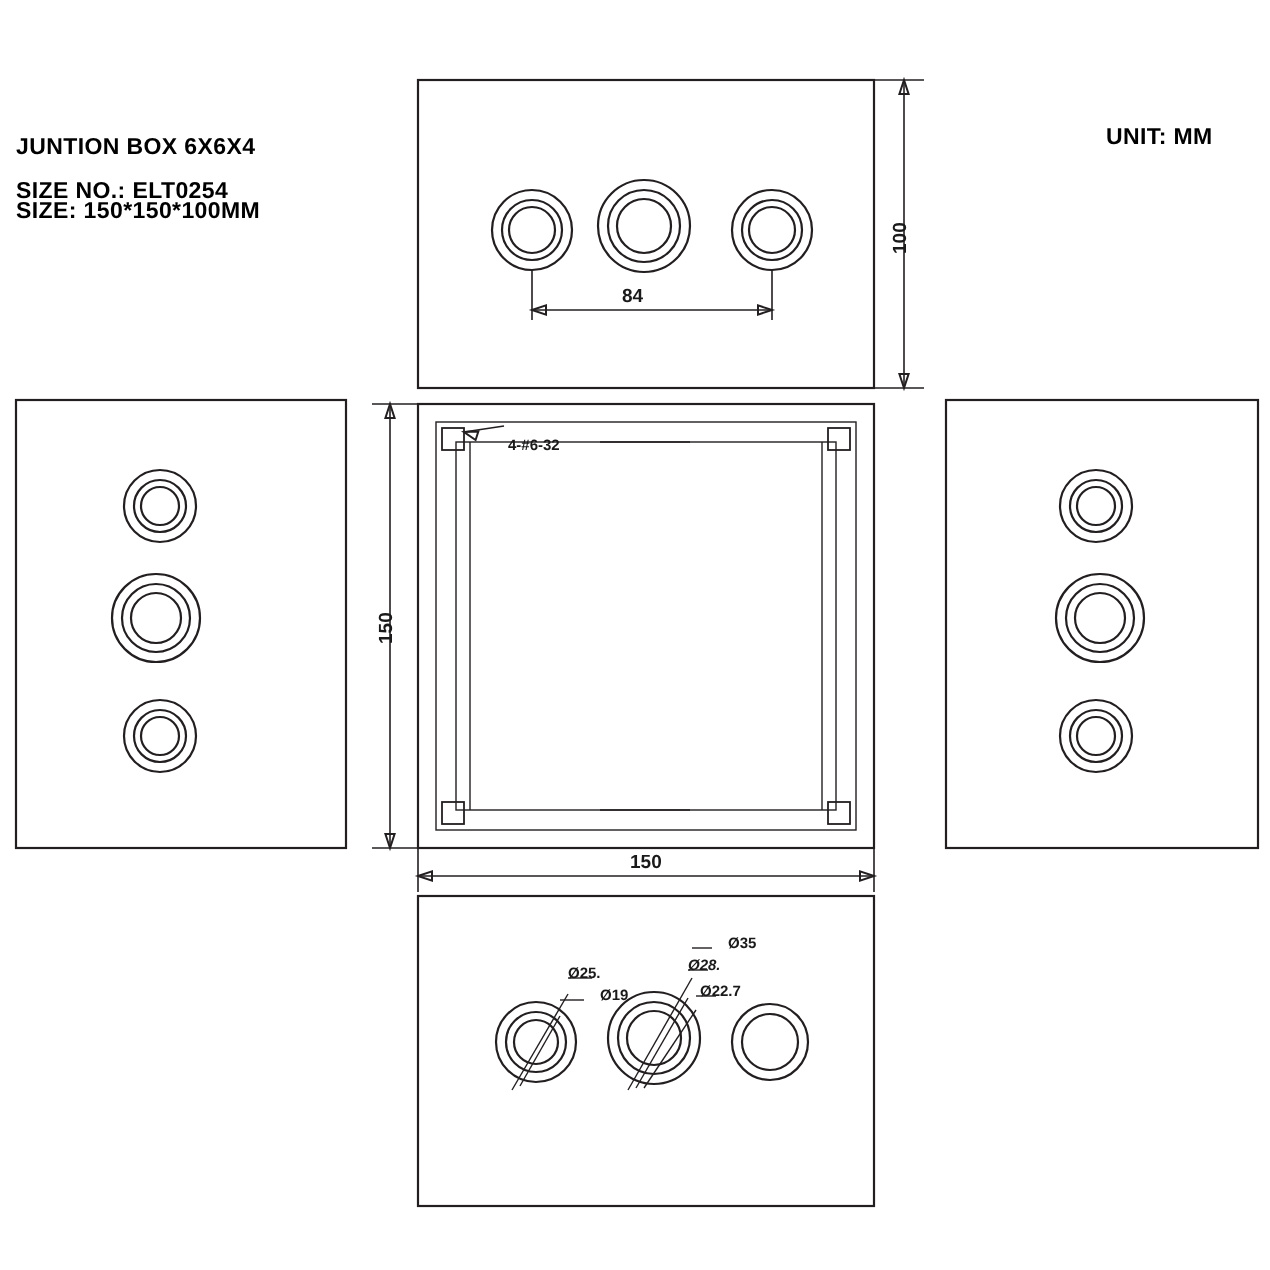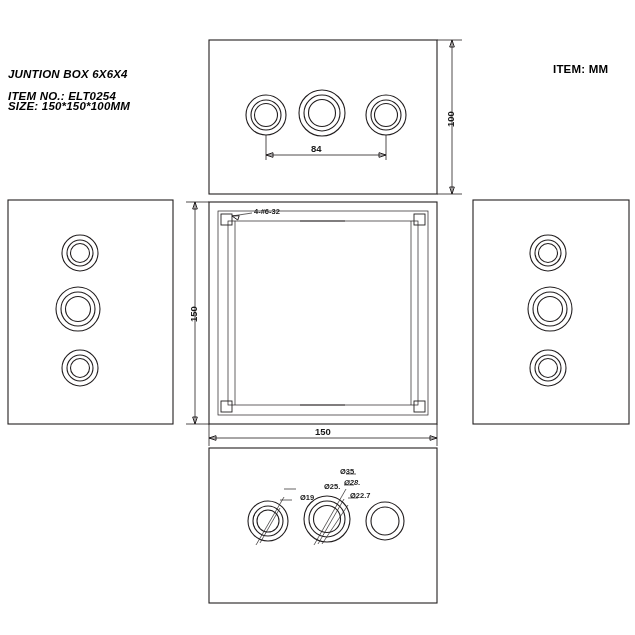--- a/index.html
+++ b/index.html
@@ -20,21 +20,20 @@
   .txt {
     position: absolute;
     font-family: "Liberation Sans", sans-serif;
     color: #000000;
     white-space: nowrap;
   }
   .title-block .line {
     font-size: 11.5px;
     font-weight: bold;
     letter-spacing: 0.2px;
-    font-style: italic;
   }
   .unit-note {
     font-size: 11.5px;
     font-weight: bold;
     letter-spacing: 0.2px;
   }
   .dim-label {
     font-size: 9.5px;
     font-weight: bold;
     color: #1a1a1a;
@@ -202,32 +201,32 @@
       <line class="leader" x1="284" y1="489" x2="296" y2="489"></line>
       <line class="leader" x1="280" y1="500" x2="292" y2="500"></line>
       <line class="leader" x1="346" y1="474" x2="356" y2="474"></line>
       <line class="leader" x1="344" y1="485" x2="354" y2="485"></line>
       <line class="leader" x1="348" y1="498" x2="358" y2="498"></line>
     </g>
   </svg>
 
   <div class="title-block">
     <div class="txt line" style="left:8px; top:68px;">JUNTION BOX 6X6X4</div>
-    <div class="txt line" style="left:8px; top:90px;">ITEM NO.: ELT0254</div>
+    <div class="txt line" style="left:8px; top:90px;">SIZE NO.: ELT0254</div>
     <div class="txt line" style="left:8px; top:100px;">SIZE: 150*150*100MM</div>
   </div>
 
-  <div class="txt unit-note" style="left:553px; top:63px;">ITEM: MM</div>
+  <div class="txt unit-note" style="left:553px; top:63px;">UNIT: MM</div>
 
   <div class="txt dim-label" style="left:311px; top:143px;text-align:center;">84</div>
   <div class="txt dim-label vert" style="left:445px; top:127px;">100</div>
 
   <div class="txt dim-label vert" style="left:188px; top:322px;">150</div>
   <div class="txt dim-label" style="left:315px; top:426px;">150</div>
-  <div class="txt small-label" style="left:254px; top:207px;">4-#6-32</div>
-
-  <div class="txt small-label" style="left:284px; top:482px;margin-left:40px;">Ø25.</div>
+  <div class="txt small-label" style="left:254px; top:218px;">4-#6-32</div>
+
+  <div class="txt small-label" style="left:284px; top:482px;">Ø25.</div>
   <div class="txt small-label" style="left:288px; top:493px;padding-left:12px;">Ø19</div>
-  <div class="txt small-label" style="left:340px; top:467px;">Ø35</div>
+  <div class="txt small-label" style="left:364px; top:467px;">Ø35</div>
   <div class="txt small-label" style="left:344px; top:478px;font-style:italic;">Ø28.</div>
   <div class="txt small-label" style="left:350px; top:491px;">Ø22.7</div>
 
 </div>
 
 </body></html>

